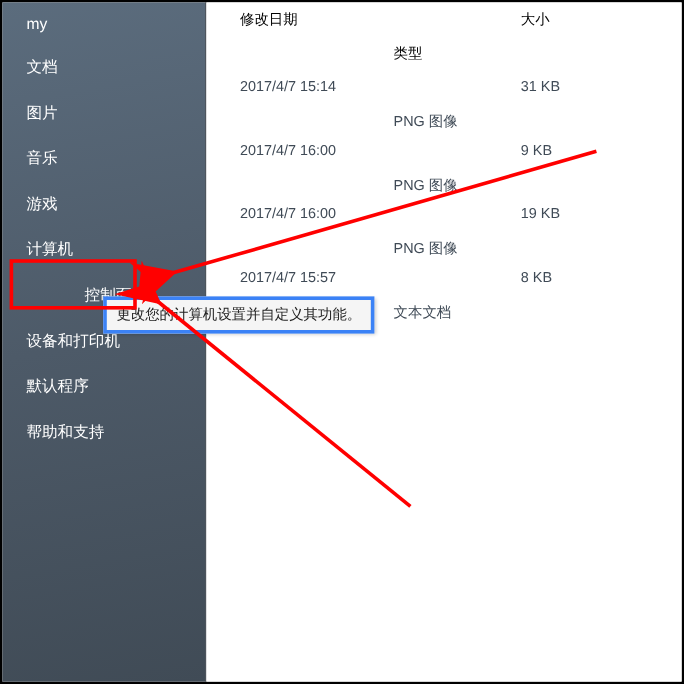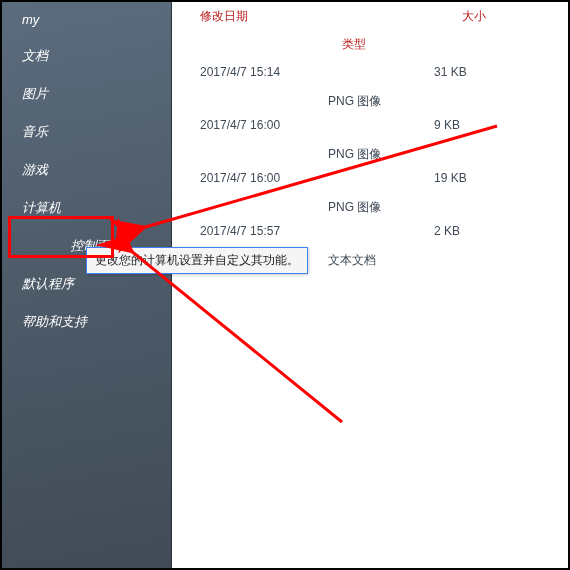--- a/index.html
+++ b/index.html
@@ -2,43 +2,42 @@
 <html><head>
 <meta charset="utf-8">
 <style>
   * { margin: 0; padding: 0; box-sizing: border-box; }
   html, body { width: 570px; height: 570px; font-family: "Microsoft YaHei", Tahoma, sans-serif; font-size: 12px; overflow: hidden; }
   .frame { width: 570px; height: 570px; border: 2px solid #000; position: relative; background: #fff; }
   .sidebar {
     position: absolute; left: 0; top: 0; width: 170px; height: 100%;
     background: linear-gradient(-10deg, #404b56 0%, #4d5a68 50%, #5b6c7d 100%);
     border-right: 1px solid #2b333c;
-    font-style: italic;
   }
   .sidebar-item {
     color: #fff; padding: 10px 0 10px 20px; cursor: default; font-size: 13px;
   }
   .sidebar-item.highlight {
     position: relative;
     text-align: center;
   }
   .filepane {
     position: absolute; left: 170px; top: 0; right: 0; height: 100%;
     background: #fff;
   }
   .header-row, .data-row {
     display: flex; padding: 4px 0 4px 28px; color: #3f4a56;
   }
-  .header-row { padding-top: 6px; padding-bottom: 8px; color: #b91c1c; gap: 14px; }
+  .header-row { padding-top: 6px; padding-bottom: 8px; color: #000000; }
   .col-date { width: 128px; }
   .col-type { width: 106px; margin-top: 28px; }
   .col-size { width: 90px; text-align: left; padding-right: 6px; }
   .tooltip {
     position: absolute; left: 84px; top: 245px;
-    border: 1px solid #3b82f6; background: #f5f5f5;
+    border: 3px solid #3b82f6; background: #f5f5f5;
     padding: 4px 8px; font-size: 12px; color: #222;
     box-shadow: 1px 1px 3px rgba(0,0,0,0.2);
     white-space: nowrap;
   }
   .redbox {
     position: absolute; border: 3px solid #ff0000;
     left: 6px; top: 214px; width: 106px; height: 42px;
     pointer-events: none;
   }
   svg.anno { position: absolute; left: 0; top: 0; width: 570px; height: 570px; pointer-events: none; }
@@ -49,20 +48,21 @@
 <div class="frame">
 
   <div class="sidebar">
     <div class="sidebar-item"><span>my</span></div>
     <div class="sidebar-item"><span>文档</span></div>
     <div class="sidebar-item"><span>图片</span></div>
     <div class="sidebar-item"><span>音乐</span></div>
     <div class="sidebar-item"><span>游戏</span></div>
     <div class="sidebar-item"><span>计算机</span></div>
     <div class="sidebar-item highlight"><span>控制面板</span></div>
+    <div class="sidebar-item"><span>设备和打印机</span></div>
     <div class="sidebar-item"><span>默认程序</span></div>
     <div class="sidebar-item"><span>帮助和支持</span></div>
   </div>
 
   <div class="filepane">
     <div class="header-row">
       <div class="col-date">修改日期</div>
       <div class="col-type">类型</div>
       <div class="col-size">大小</div>
     </div>
@@ -78,21 +78,21 @@
           <div class="col-size">9 KB</div>
         </div>
         <div class="data-row">
           <div class="col-date">2017/4/7 16:00</div>
           <div class="col-type">PNG 图像</div>
           <div class="col-size">19 KB</div>
         </div>
         <div class="data-row">
           <div class="col-date">2017/4/7 15:57</div>
           <div class="col-type">文本文档</div>
-          <div class="col-size">2 KB</div>
+          <div class="col-size">8 KB</div>
         </div>
       </div>
   </div>
 
   <div class="tooltip">更改您的计算机设置并自定义其功能。</div>
 
   <div class="redbox"></div>
 
   <svg class="anno">
     <defs>

